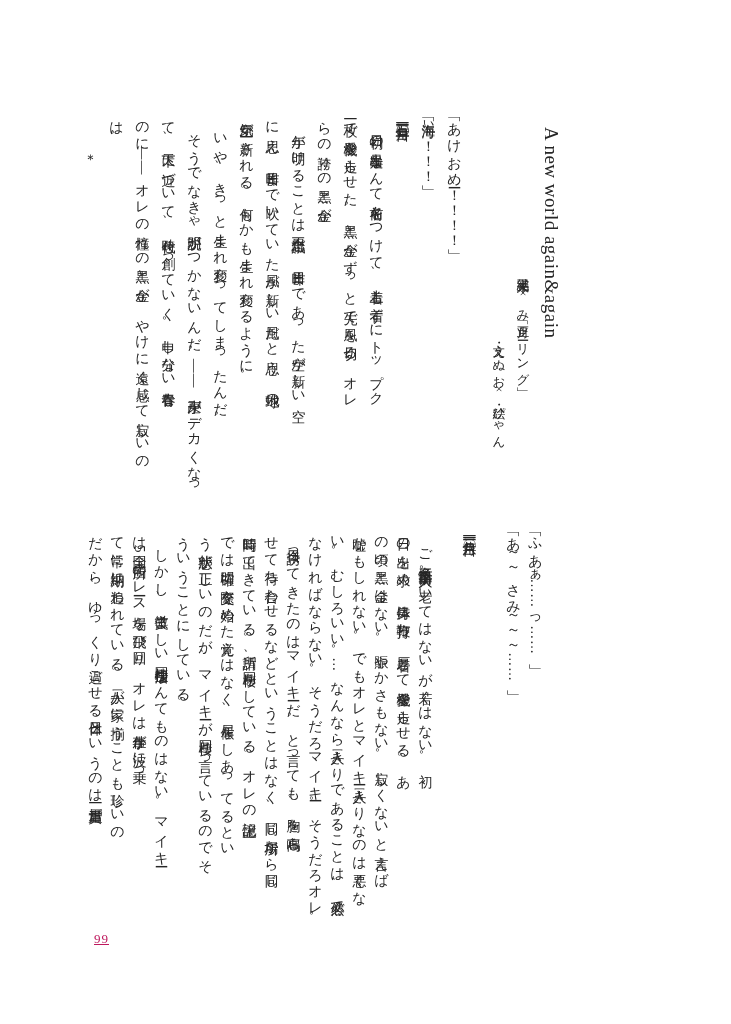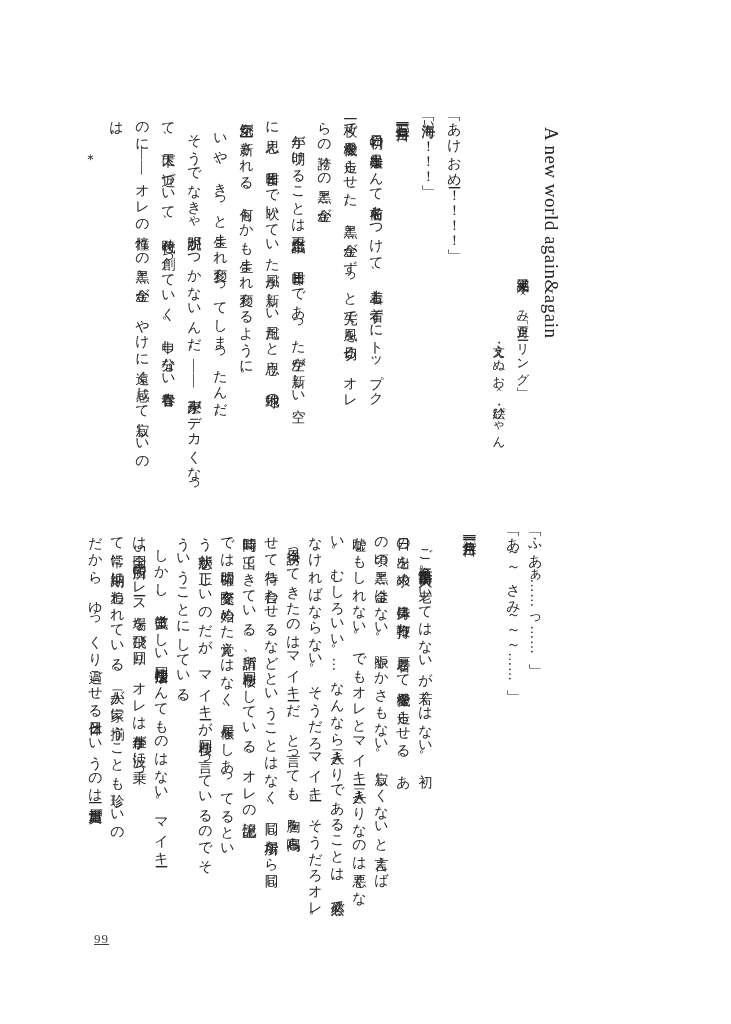--- a/index.html
+++ b/index.html
@@ -47,21 +47,21 @@
   .gap-after { margin-left:25px; }
   .tier-bottom .gap-after { margin-left:22px; }
   
   .asterisk { padding-top:32px; }
 
   .page-number {
     position:absolute;
     left:94px; top:931px;
     font-size:13px;
     letter-spacing:1px;
-    color:#404040;
+    color:#be185d;
     text-decoration:underline;
   }
 </style>
 </head>
 <body>
 
 <div class="page">
 
   <div class="tier tier-top">
     <p class="title-en">A new world again&amp;again</p>

